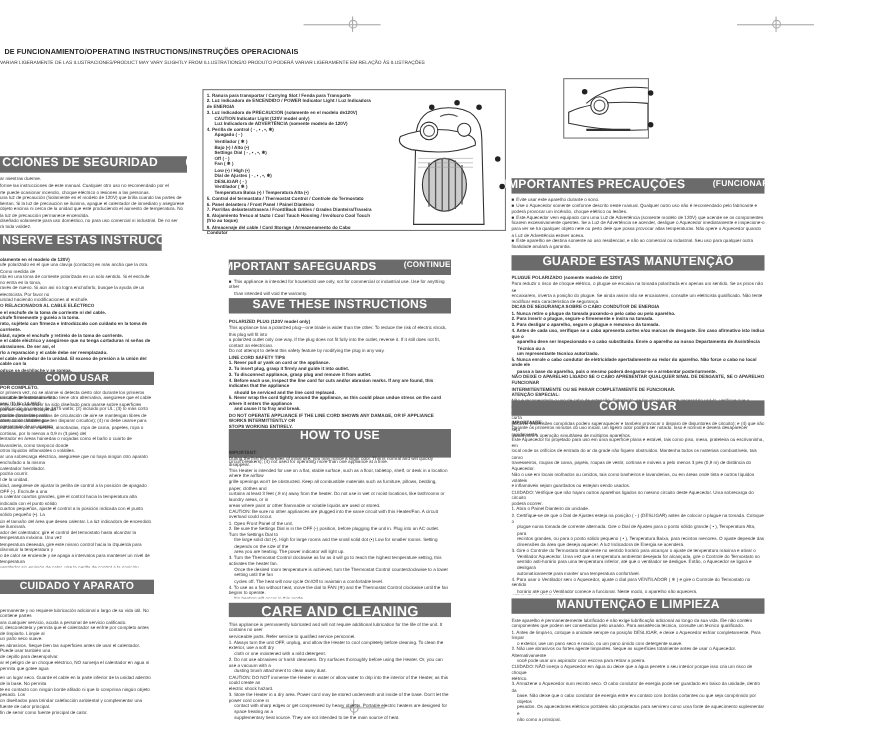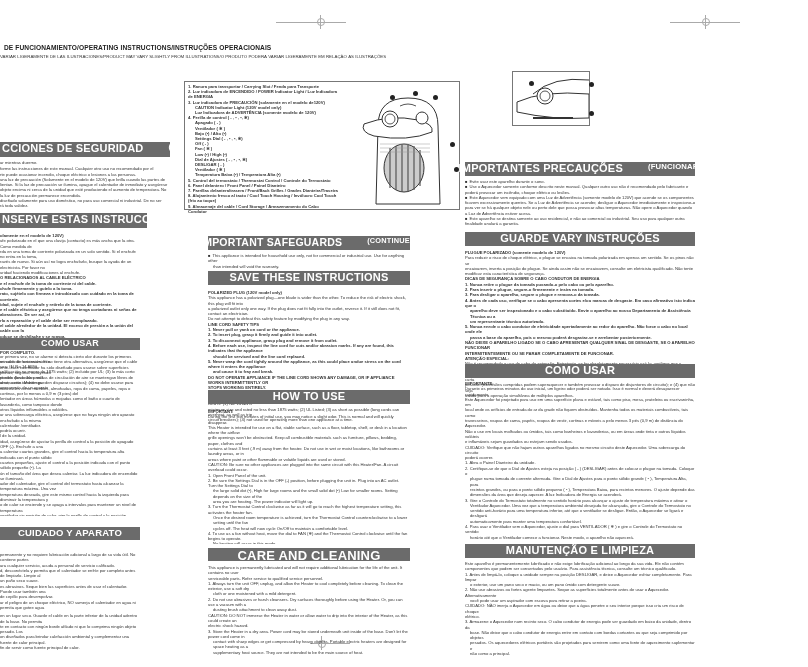--- a/index.html
+++ b/index.html
@@ -196,21 +196,21 @@
   <div style="font-weight:bold">5. Never wrap the cord tightly around the appliance, as this could place undue stress on the cord where it enters the appliance</div>
   <div style="font-weight:bold;padding-left:5px">and cause it to fray and break.</div>
   <div style="font-weight:bold">DO NOT OPERATE APPLIANCE IF THE LINE CORD SHOWS ANY DAMAGE, OR IF APPLIANCE WORKS INTERMITTENTLY OR</div>
   <div style="font-weight:bold">STOPS WORKING ENTIRELY.</div>
   <div style="font-weight:bold">SPECIAL ATTENTION:</div>
   <div>The use of an extension cord is not recommended. However, if it is absolutely necessary, be sure that the cord is: (1) No. 14 AWG</div>
   <div>minimum size and rated no less than 1875 watts; (2) UL Listed; (3) as short as possible (long cords can overheat, as well as trip</div>
   <div>circuit breakers); (4) not used for operating more than one appliance at a time.</div>
 </div>
 
-<div class="banner" style="left:208px;top:390px;width:202px;height:14px;font-size:11px;">HOW TO USE</div>
+<div class="banner" style="left:208px;top:390px;width:202px;height:26px;font-size:11px;">HOW TO USE</div>
 <div class="txt" style="left:208px;top:409px;width:200px;overflow:hidden;height:135px;">
   <div style="font-weight:bold">IMPORTANT:</div>
   <div>During the first few minutes of initial use, you may notice a slight odor. This is normal and will quickly disappear.</div>
   <div>This Heater is intended for use on a flat, stable surface, such as a floor, tabletop, shelf, or desk in a location where the airflow</div>
   <div>grille openings won't be obstructed. Keep all combustible materials such as furniture, pillows, bedding, paper, clothes and</div>
   <div>curtains at least 3 feet (.9 m) away from the heater. Do not use in wet or moist locations, like bathrooms or laundry areas, or in</div>
   <div>areas where paint or other flammable or volatile liquids are used or stored.</div>
   <div>CAUTION: Be sure no other appliances are plugged into the same circuit with this Heater/Fan. A circuit overload could occur.</div>
   <div>1. Open Front Panel of the unit.</div>
   <div>2. Be sure the Settings Dial is in the OFF (-) position, before plugging the unit in. Plug into an AC outlet. Turn the Settings Dial to</div>
@@ -243,21 +243,21 @@
   <span>IMPORTANTES PRECAUÇÕES</span>
   <span class="small">(FUNCIONAR)</span>
 </div>
 <div class="txt" style="left:465px;top:179px;width:230px;">
   <div class="bul">Evite usar este aparelho durante o sono.</div>
   <div class="bul">Use o Aquecedor somente conforme descrito neste manual. Qualquer outro uso não é recomendado pelo fabricante e poderá provocar um incêndio, choque elétrico ou lesões.</div>
   <div class="bul">Este Aquecedor vem equipado com uma Luz de Advertência (somente modelo de 120V) que acende se os componentes ficarem excessivamente quentes. Se a Luz de Advertência se acender, desligue o Aquecedor imediatamente e inspecione-o para ver se há qualquer objeto nele ou perto dele que possa provocar altas temperaturas. Não opere o Aquecedor quando a Luz de Advertência estiver acesa.</div>
   <div class="bul">Este aparelho se destina somente ao uso residencial, e não ao comercial ou industrial. Seu uso para qualquer outra finalidade anulará a garantia.</div>
 </div>
 
-<div class="banner" style="left:465px;top:232px;width:230px;height:14px;font-size:11px;">GUARDE VARY INSTRUÇÕES</div>
+<div class="banner" style="left:465px;top:232px;width:230px;height:14px;font-size:11px;">GUARDE ESTAS MANUTENÇÃO</div>
 <div class="txt" style="left:465px;top:250px;width:230px;overflow:hidden;">
   <div style="font-weight:bold">PLUGUE POLARIZADO (somente modelo de 120V)</div>
   <div>Para reduzir o risco de choque elétrico, o plugue se encaixa na tomada polarizada em apenas um sentido. Se os pinos não se</div>
   <div>encaixarem, inverta a posição do plugue. Se ainda assim não se encaixarem, consulte um eletricista qualificado. Não tente</div>
   <div>modificar esta característica de segurança.</div>
   <div style="font-weight:bold">DICAS DE SEGURANÇA SOBRE O CABO CONDUTOR DE ENERGIA</div>
   <div style="font-weight:bold">1. Nunca retire o plugue da tomada puxando-o pelo cabo ou pelo aparelho.</div>
   <div style="font-weight:bold">2. Para inserir o plugue, segure-o firmemente e insira na tomada.</div>
   <div style="font-weight:bold">3. Para desligar o aparelho, segure o plugue e remova-o da tomada.</div>
   <div style="font-weight:bold">4. Antes de cada uso, verifique se o cabo apresenta cortes e/ou marcas de desgaste. Em caso afirmativo isto indica que o</div>

